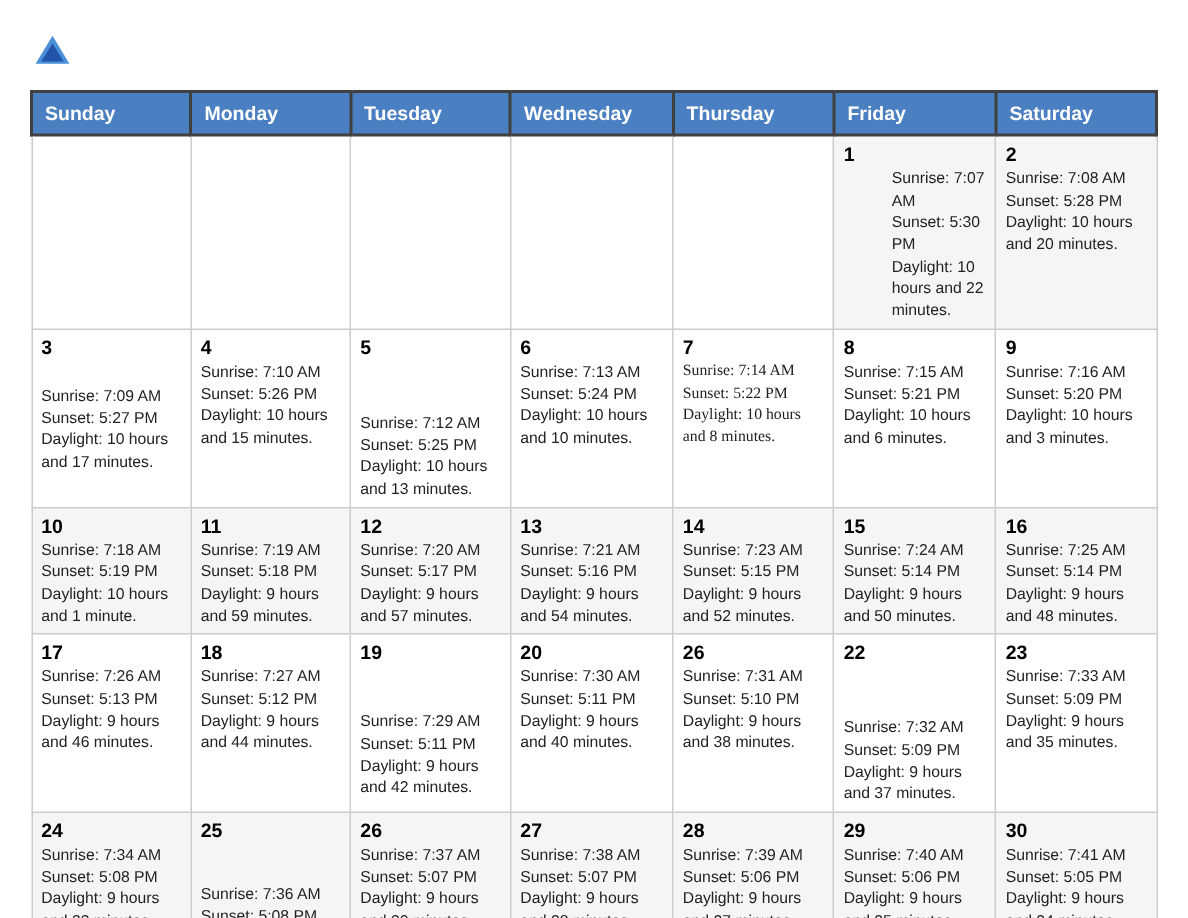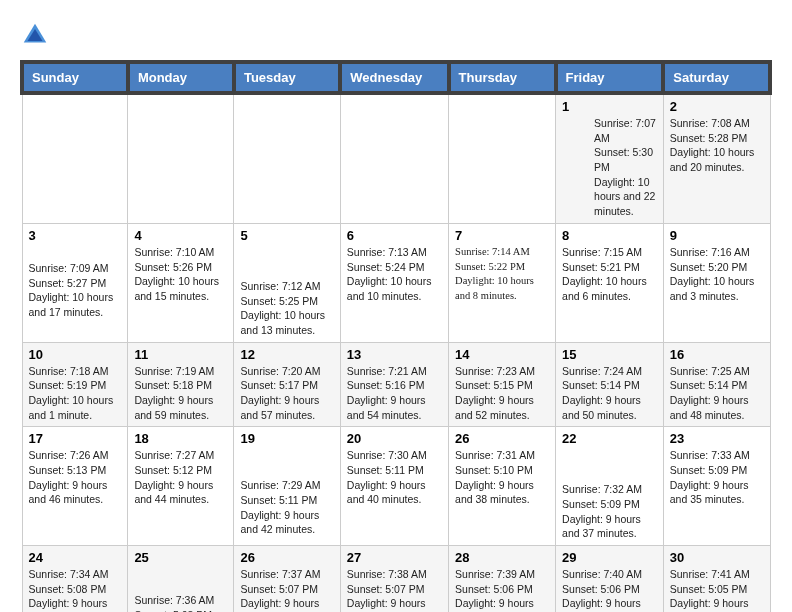--- a/index.html
+++ b/index.html
@@ -51,21 +51,21 @@
       border-collapse: collapse;
       font-size: 11px;
     }
     .calendar thead th {
       background: #4a7fc1;
       color: #fff;
       text-align: left;
       padding: 6px 8px;
       font-size: 13px;
       font-weight: bold;
-      border: 4px solid #404040;
+      border: 2px solid #404040;
     }
     .calendar tbody td {
       vertical-align: top;
       border: 1px solid #ccc;
       padding: 4px 6px;
       width: 110px;
       min-height: 80px;
       background: #fff;
     }
     .calendar tbody tr:nth-child(odd) td {

